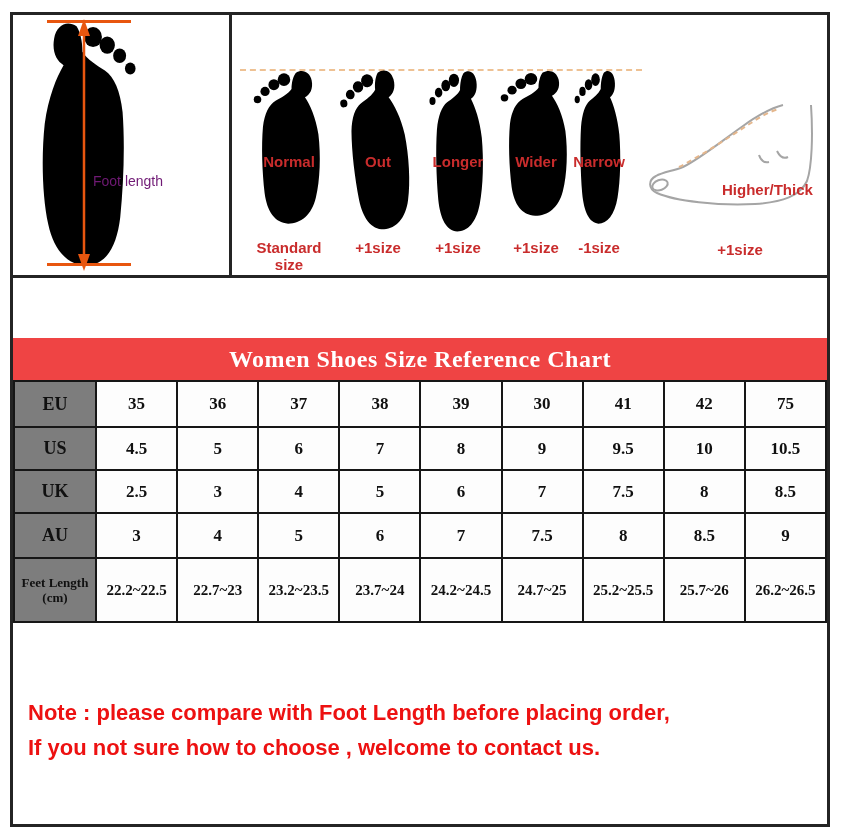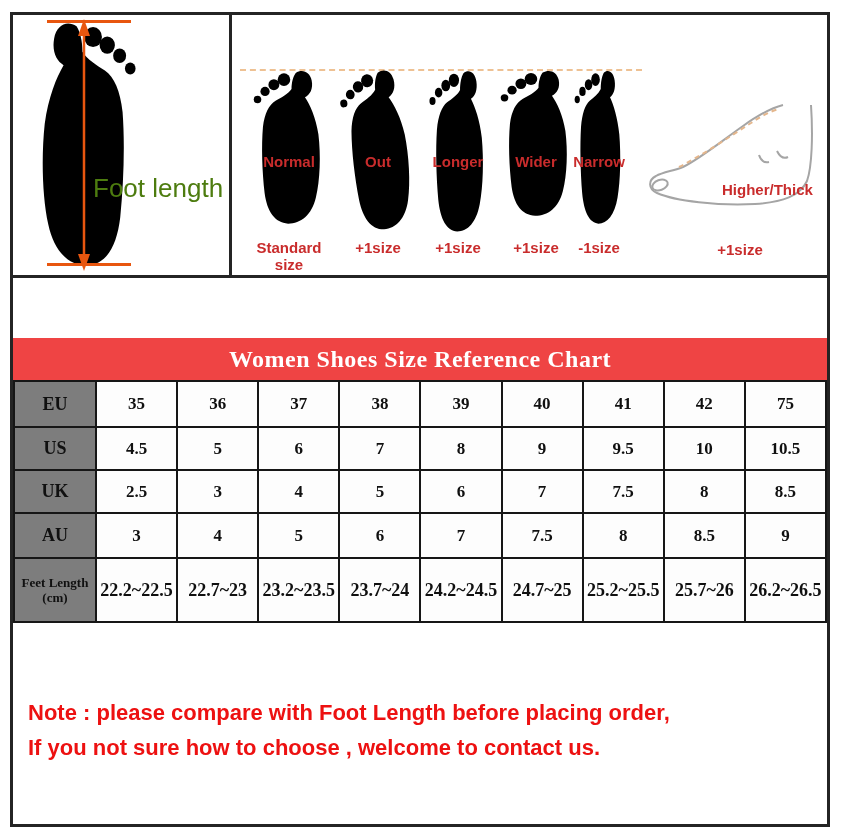--- a/index.html
+++ b/index.html
@@ -10,21 +10,21 @@
   
   .top-section { position:absolute; left:0; top:0; width:814px; height:263px; border-bottom:3px solid #242424; display:flex; }
   .measure-box { position:relative; width:219px; flex:none; border-right:3px solid #242424; }
   .measure-foot { position:absolute; left:14px; top:2px; width:118px; height:254px; transform:scaleX(-1); }
   .cap { position:absolute; left:34px; width:84px; height:3px; background:#e8560f; }
   .cap-top { top:5px; }
   .cap-bottom { top:248px; }
   .measure-arrow { position:absolute; left:56px; top:4px; width:30px; height:252px; }
   .measure-arrow line { stroke:#e8560f; stroke-width:2.5; }
   .measure-arrow polygon { fill:#e8560f; }
-  .measure-label { position:absolute; left:80px; top:158px; font-size:26px; color:#4d7c0f; white-space:nowrap; }
+  .measure-label { position:absolute; left:80px; top:158px; font-size:14px; color:#701a75; white-space:nowrap; }
 
   .fit-box { position:relative; flex:1; }
   .toe-dashline { position:absolute; left:8px; top:54px; width:402px; height:0; border-top:2px dashed #eec193; }
   .foot-block { position:absolute; top:52px; height:200px; }
   .foot-block svg { display:block; margin:0 auto; }
   .foot-block svg path, .foot-block svg circle { fill:#ffffff; stroke:#a5a5a5; stroke-width:2; }
   .foot-out svg { transform:rotate(-5deg); }
   .foot-name { position:absolute; left:0; top:86px; width:100%; text-align:center; font-size:15px; font-weight:bold; color:#c92c2c; white-space:nowrap; }
   .foot-adj { position:absolute; left:0; top:172px; width:100%; text-align:center; font-size:15px; font-weight:bold; color:#c92c2c; line-height:17px; }
   .b-normal { left:12px; width:90px; }
@@ -46,21 +46,21 @@
                  font-family:"Liberation Serif",serif; font-weight:bold; font-size:24px; letter-spacing:0.5px; }
   table.size-table { width:814px; border-collapse:collapse; table-layout:fixed;
                      font-family:"Liberation Serif",serif; font-weight:bold; }
   .size-table td { border:2px solid #161616; text-align:center; vertical-align:middle;
                    font-size:17px; color:#101010; background:#fdfdfd; }
   .size-table td.lbl { background:#7d7d7d; font-size:18px; }
   .r-eu td { height:46px; }
   .r-us td { height:43px;margin-left:20px; }
   .r-uk td { height:43px; }
   .r-au td { height:45px; }
-  .r-len td { height:64px; font-size:18px; }
+  .r-len td { height:64px; font-size:15px; }
   .r-len td.lbl { font-size:13px; line-height:15px; }
   .r-len td.lbl span { display:block; }
 
   
   .note { position:absolute; left:15px; top:680px; color:#ed1111; font-weight:bold;
           font-size:22px; line-height:35px; white-space:nowrap; }
 </style>
 </head>
 <body>
 
@@ -161,21 +161,21 @@
             <col span="9">
           </colgroup>
         <tbody>
           <tr class="r-eu">
             <td class="lbl">EU</td>
             <td>35</td>
             <td>36</td>
             <td>37</td>
             <td>38</td>
             <td>39</td>
-            <td>40</td>
+            <td>30</td>
             <td>41</td>
             <td>42</td>
             <td>75</td>
           </tr>
           <tr class="r-us">
             <td class="lbl">US</td>
             <td>4.5</td>
             <td>5</td>
             <td>6</td>
             <td>7</td>

